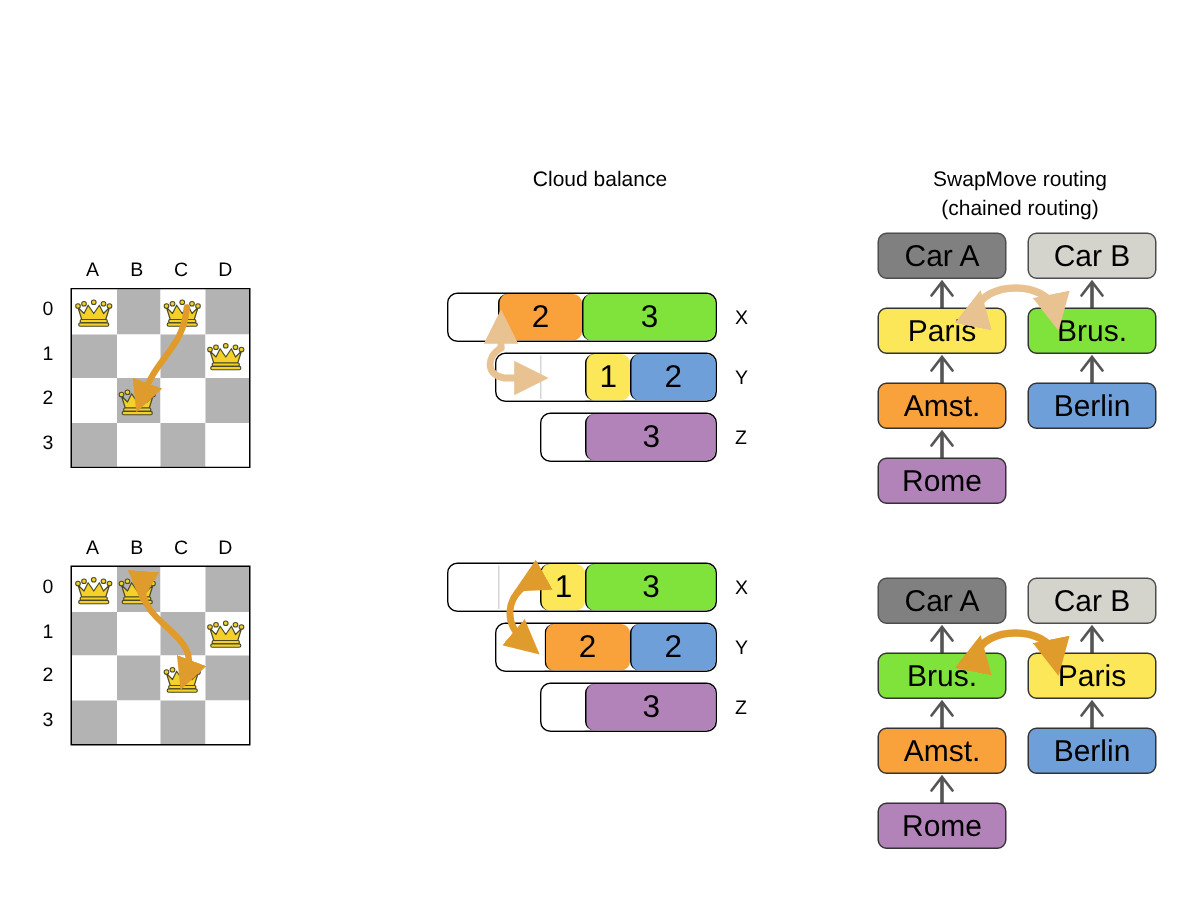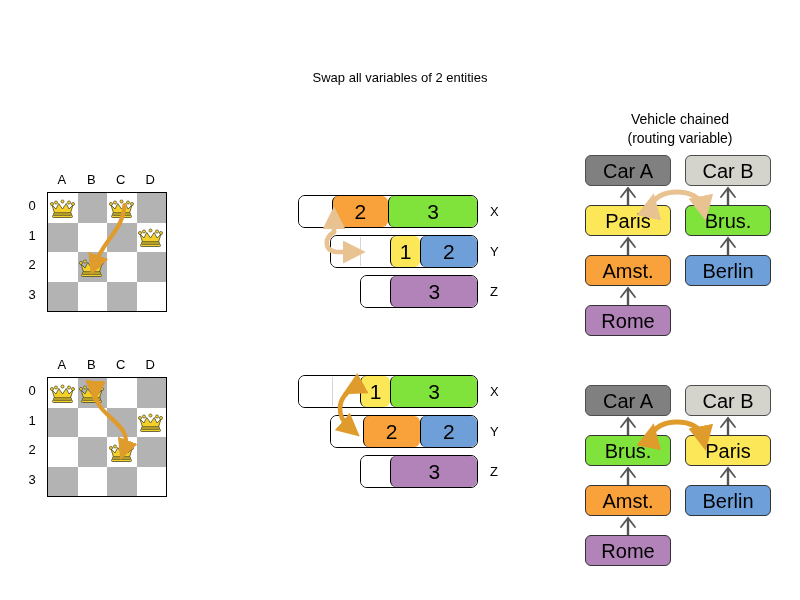--- a/index.html
+++ b/index.html
@@ -80,25 +80,25 @@
 
   
   .swap{position:absolute;pointer-events:none;}
   .swap svg{display:block;overflow:visible;}
 </style>
 </head>
 <body>
 
 <div class="stage">
 
-  <div class="abs" id="page-subtitle">Swap all variables of 2 entities</div>
-
+
+  <div class="abs col-title" id="title-cloud">Cloud balance</div>
   <div class="abs col-title" id="title-vrp">
-    <div>Vehicle chained</div>
-    <div>(routing variable)</div>
+    <div>SwapMove routing</div>
+    <div>(chained routing)</div>
   </div>
 
   <div class="abs board-wrap" id="board-before" style="left:0px;top:170px;">
       <div class="col-lbl" style="left: 47px;">A</div>
       <div class="col-lbl" style="left: 76.5px;">B</div>
       <div class="col-lbl" style="left: 106px;">C</div>
       <div class="col-lbl" style="left: 135.5px;">D</div>
       <div class="row-lbl" style="top: 28px;">0</div>
       <div class="row-lbl" style="top: 57.5px;">1</div>
       <div class="row-lbl" style="top: 87px;">2</div>

